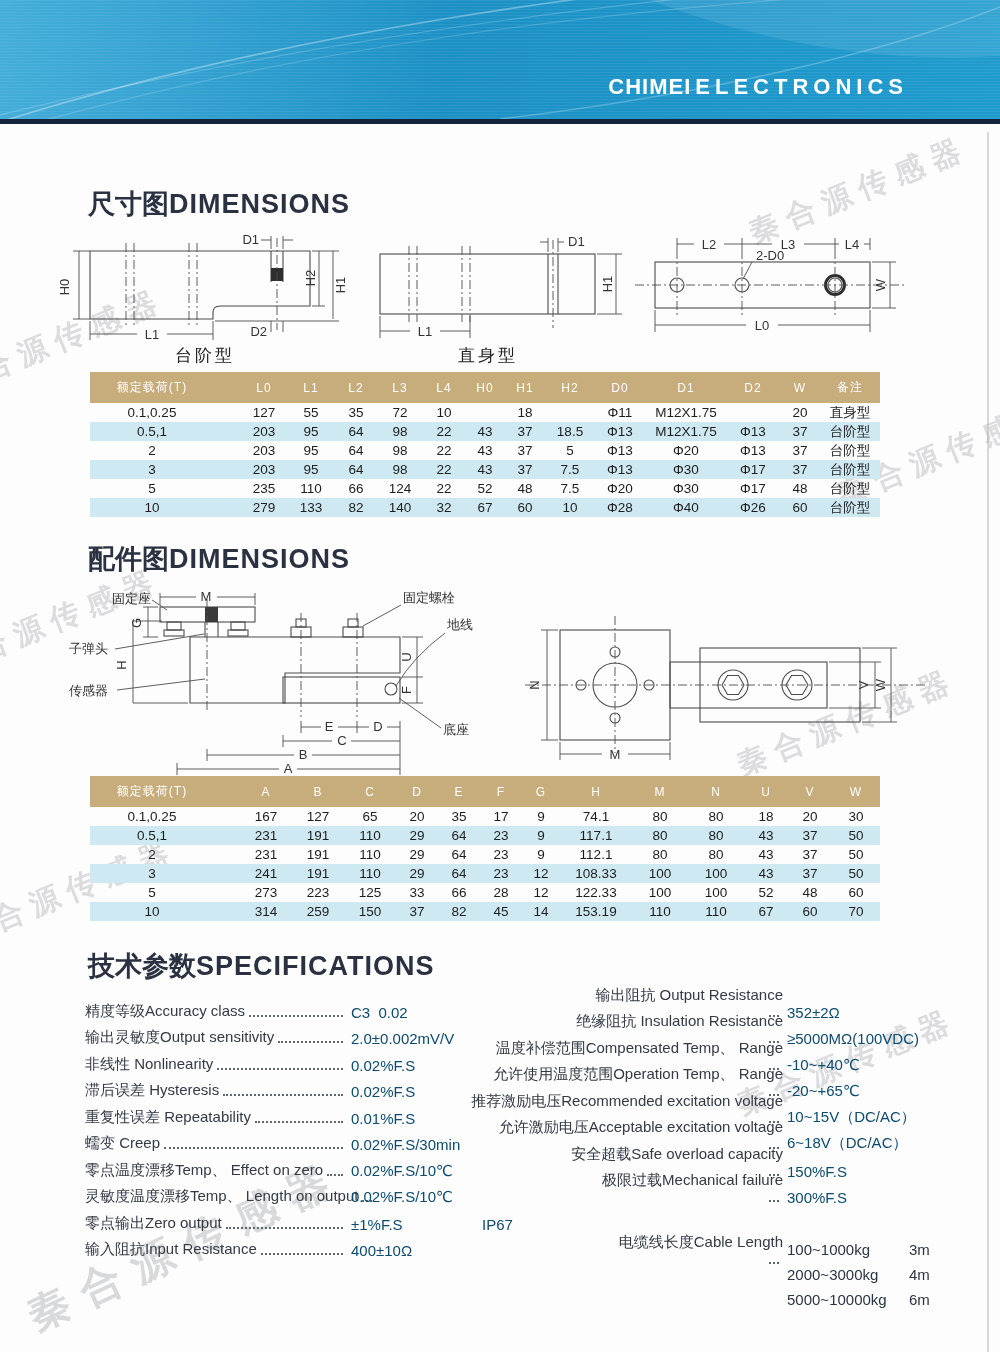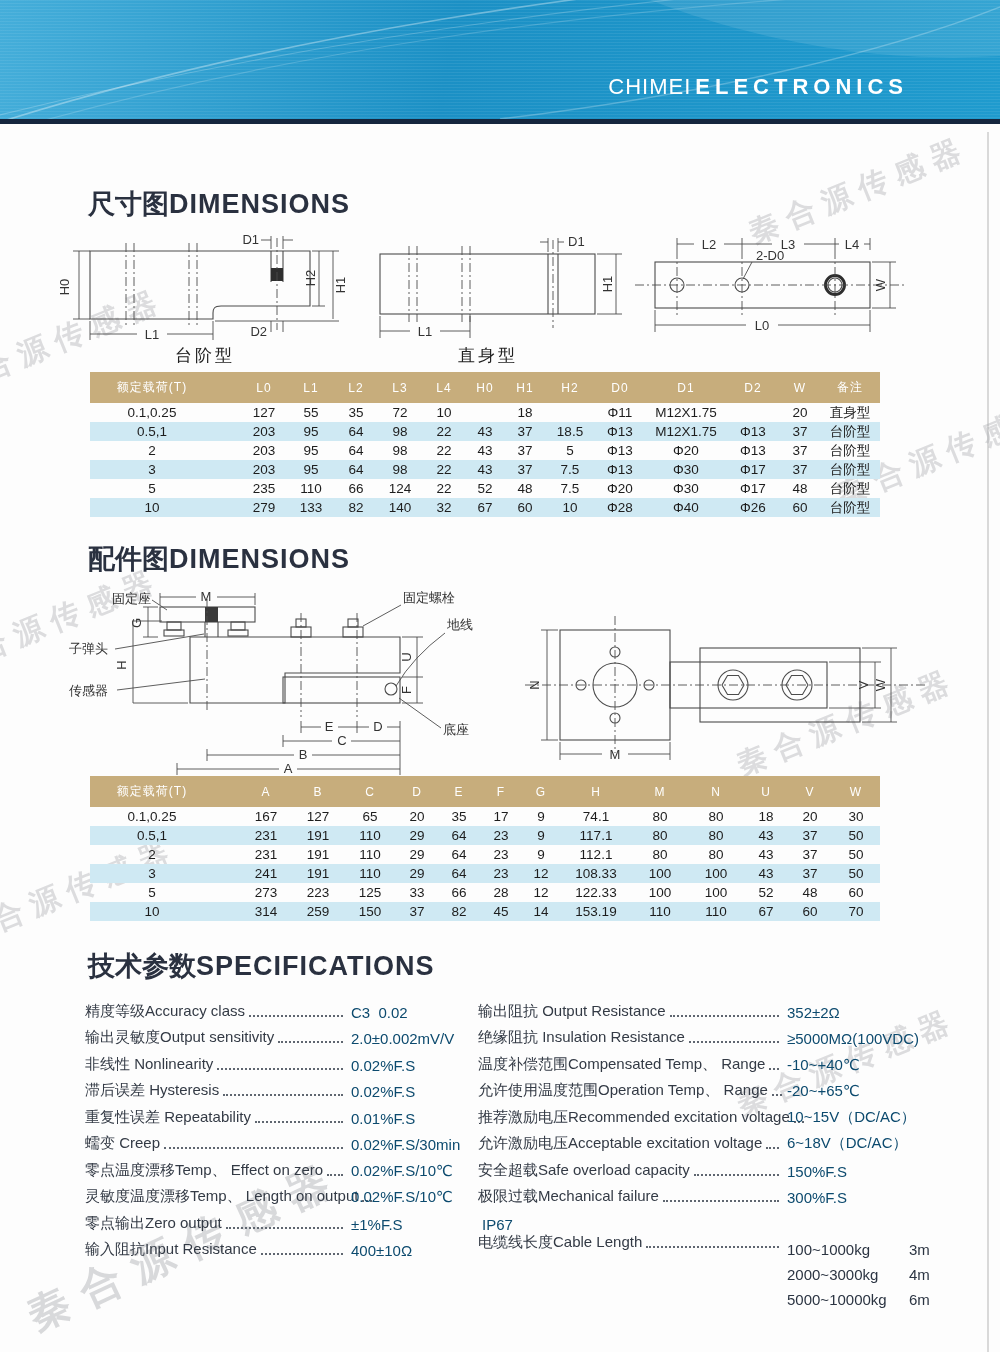--- a/index.html
+++ b/index.html
@@ -5,21 +5,21 @@
   html,body{margin:0;padding:0;background:#e9e9e9;}
   .page{position:relative;width:1000px;height:1352px;margin:0 auto;background:#fdfdfd;overflow:hidden;
         font-family:"Liberation Sans","DejaVu Sans",sans-serif;color:#222;}
   
   .band{position:absolute;left:0;top:0;width:1000px;height:119px;
         background:linear-gradient(100deg,#45aeda 0%,#1b90c5 45%,#1f9bce 100%);}
   .band .stripes{position:absolute;inset:0;
         background:repeating-linear-gradient(180deg,rgba(255,255,255,.07) 0 1px,rgba(0,0,0,0) 1px 3px);}
   .band svg{position:absolute;inset:0;}
   .brand{position:absolute;right:92px;top:74px;color:#fff;font-size:22px;white-space:nowrap;}
-  .brand .b1{font-weight:normal;letter-spacing:1px;margin-top:36px;}
+  .brand .b1{font-weight:bold;letter-spacing:1px;margin-top:36px;}
   .brand .b2{font-weight:bold;letter-spacing:5px;margin-left:4px;}
   .band-rule{position:absolute;left:0;top:119px;width:1000px;height:5px;background:#15263e;}
   .page-edge{position:absolute;right:11px;top:132px;width:2px;height:1220px;background:#d9d9d9;}
   
   .wm{position:absolute;color:#a7a9ad;opacity:.38;font-size:30px;font-weight:600;letter-spacing:9px;
       transform:rotate(-22deg);white-space:nowrap;pointer-events:none;}
   .wm-lg{font-size:42px;letter-spacing:15px;opacity:.42;transform:rotate(-25deg);}
   
   .sec-title{position:absolute;font-weight:bold;color:#2a3140;font-size:27px;white-space:nowrap;}
   .sec-title .en{letter-spacing:1px;}
@@ -38,21 +38,21 @@
   .dim-table td:first-child,.dim-table th:first-child{padding-right:26px;}
   .dim-table tbody tr:nth-child(even){background:#cfe9f3;}
   
   .spec-col{position:absolute;font-size:15px;color:#333a45;}
   .spec-line{display:flex;align-items:flex-end;height:26.5px;}
   .spec-lead{display:flex;align-items:flex-end;flex:0 0 auto;}
   .spec-label{white-space:nowrap;}
   .dots{border-bottom:2px dotted #5f6670;height:4px;margin:0 4px 4px 4px;flex:1 0 10px;min-width:10px;}
   .spec-value{white-space:nowrap;color:#0c4a6e;padding-left:4px;}
   .col-left .spec-lead{min-width:262px;width:262px;}
-  .col-right .spec-lead{min-width:305px;width:305px;}
+  .col-right .spec-lead{min-width:305px;width:305px;flex-direction:column;}
   .cable-col{padding-left:4px;}
   .cable-row{display:flex;height:25px;align-items:flex-end;color:#2b3442;}
   .cable-range{min-width:122px;white-space:nowrap;}
   .cable-len{white-space:nowrap;}
 </style>
 </head>
 <body>
 
 <div class="page">
 

